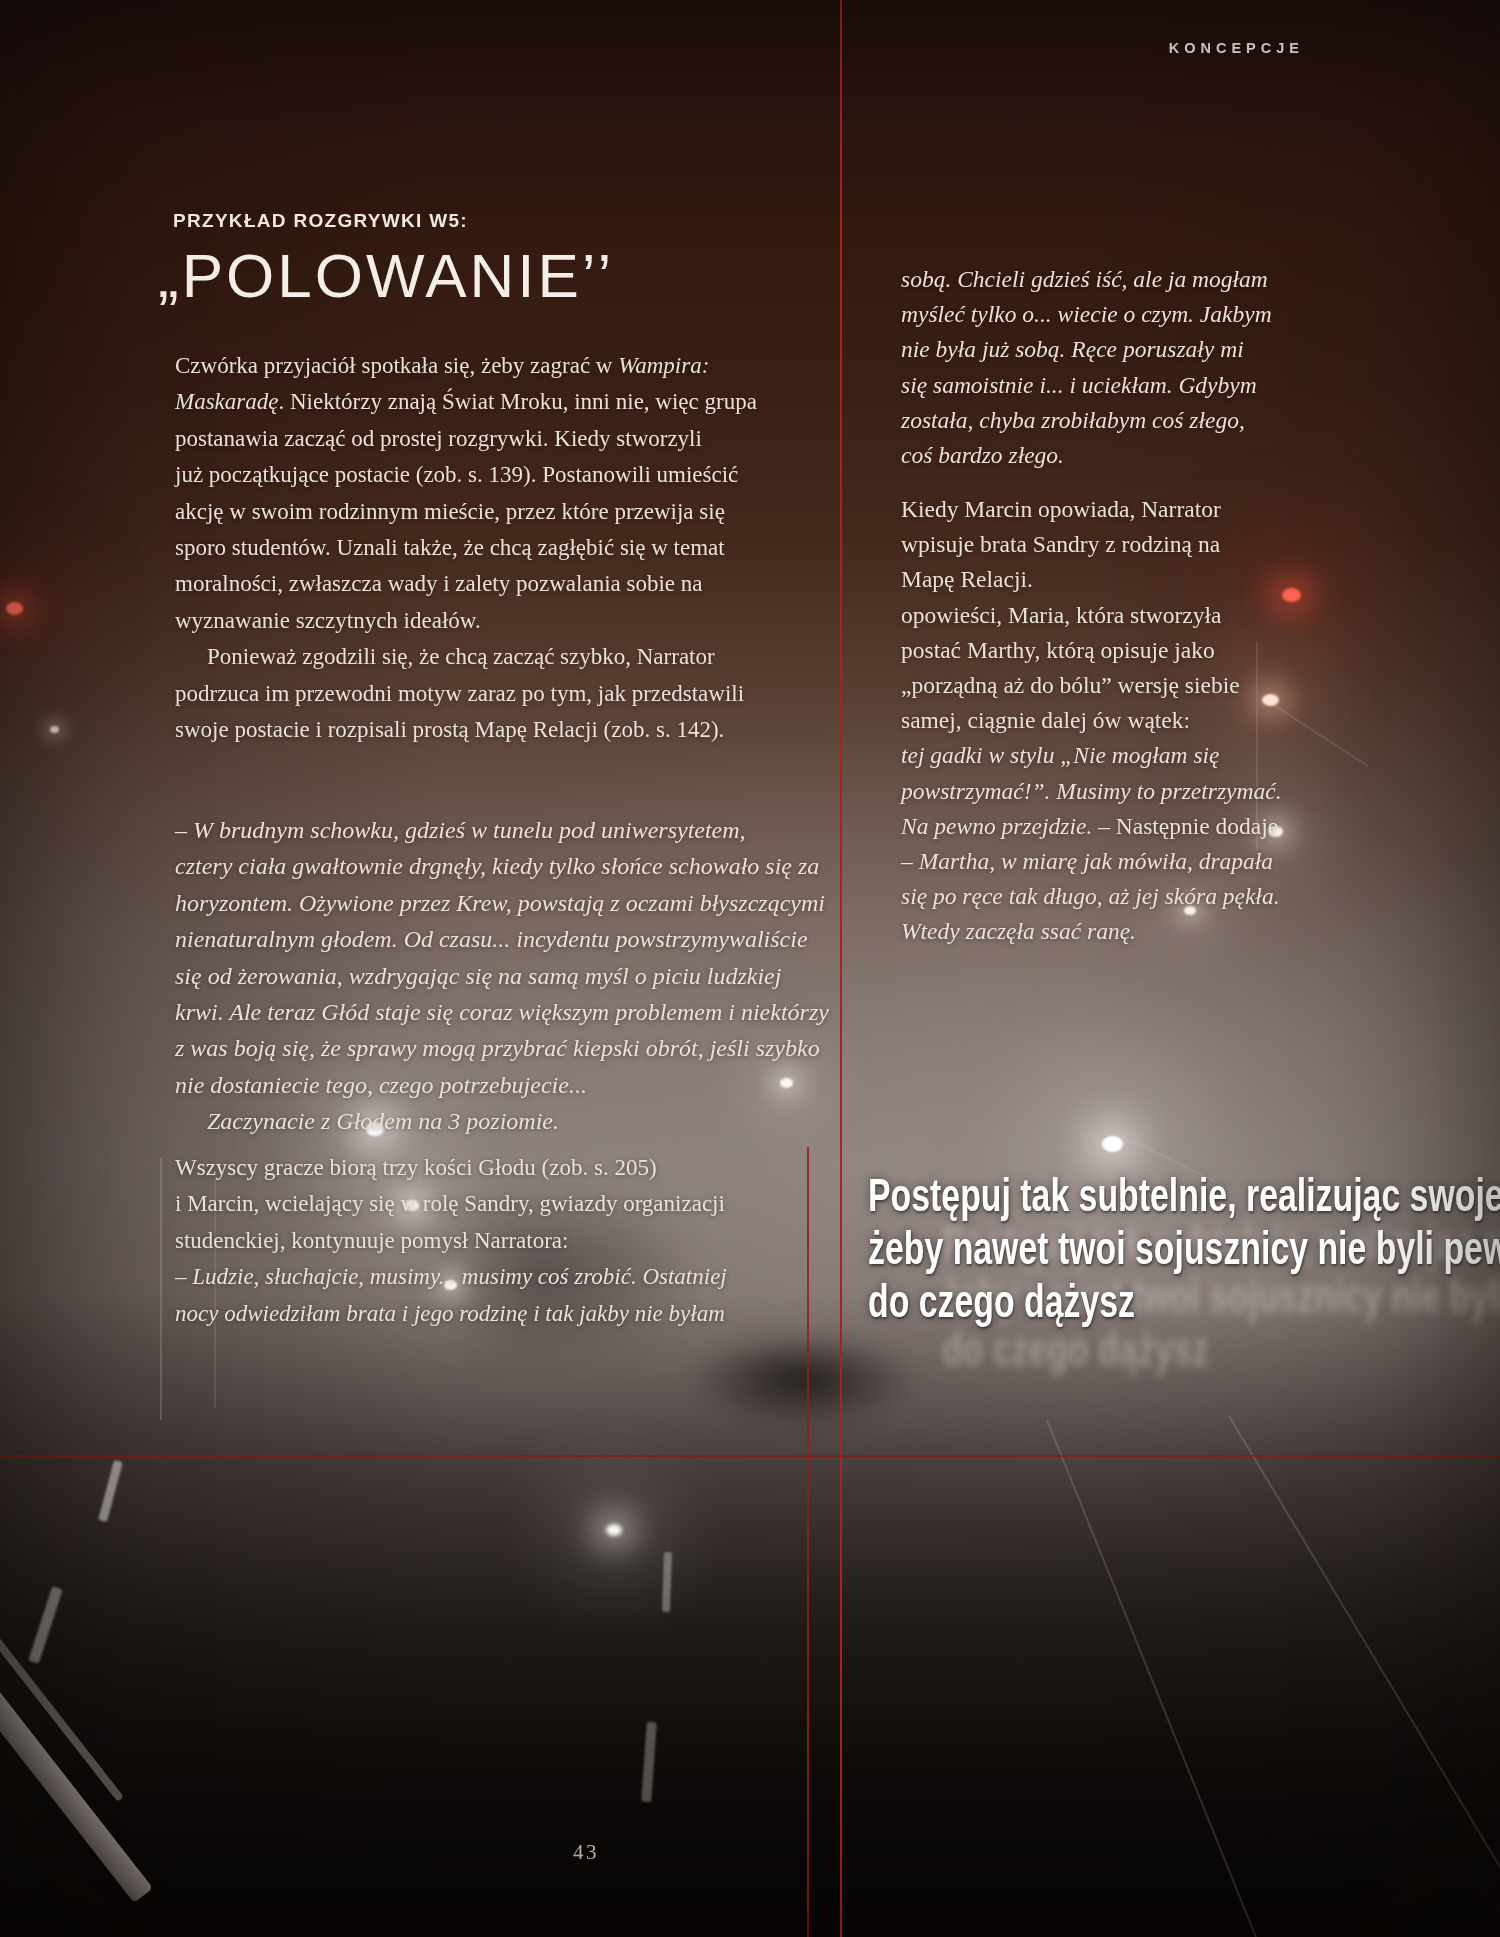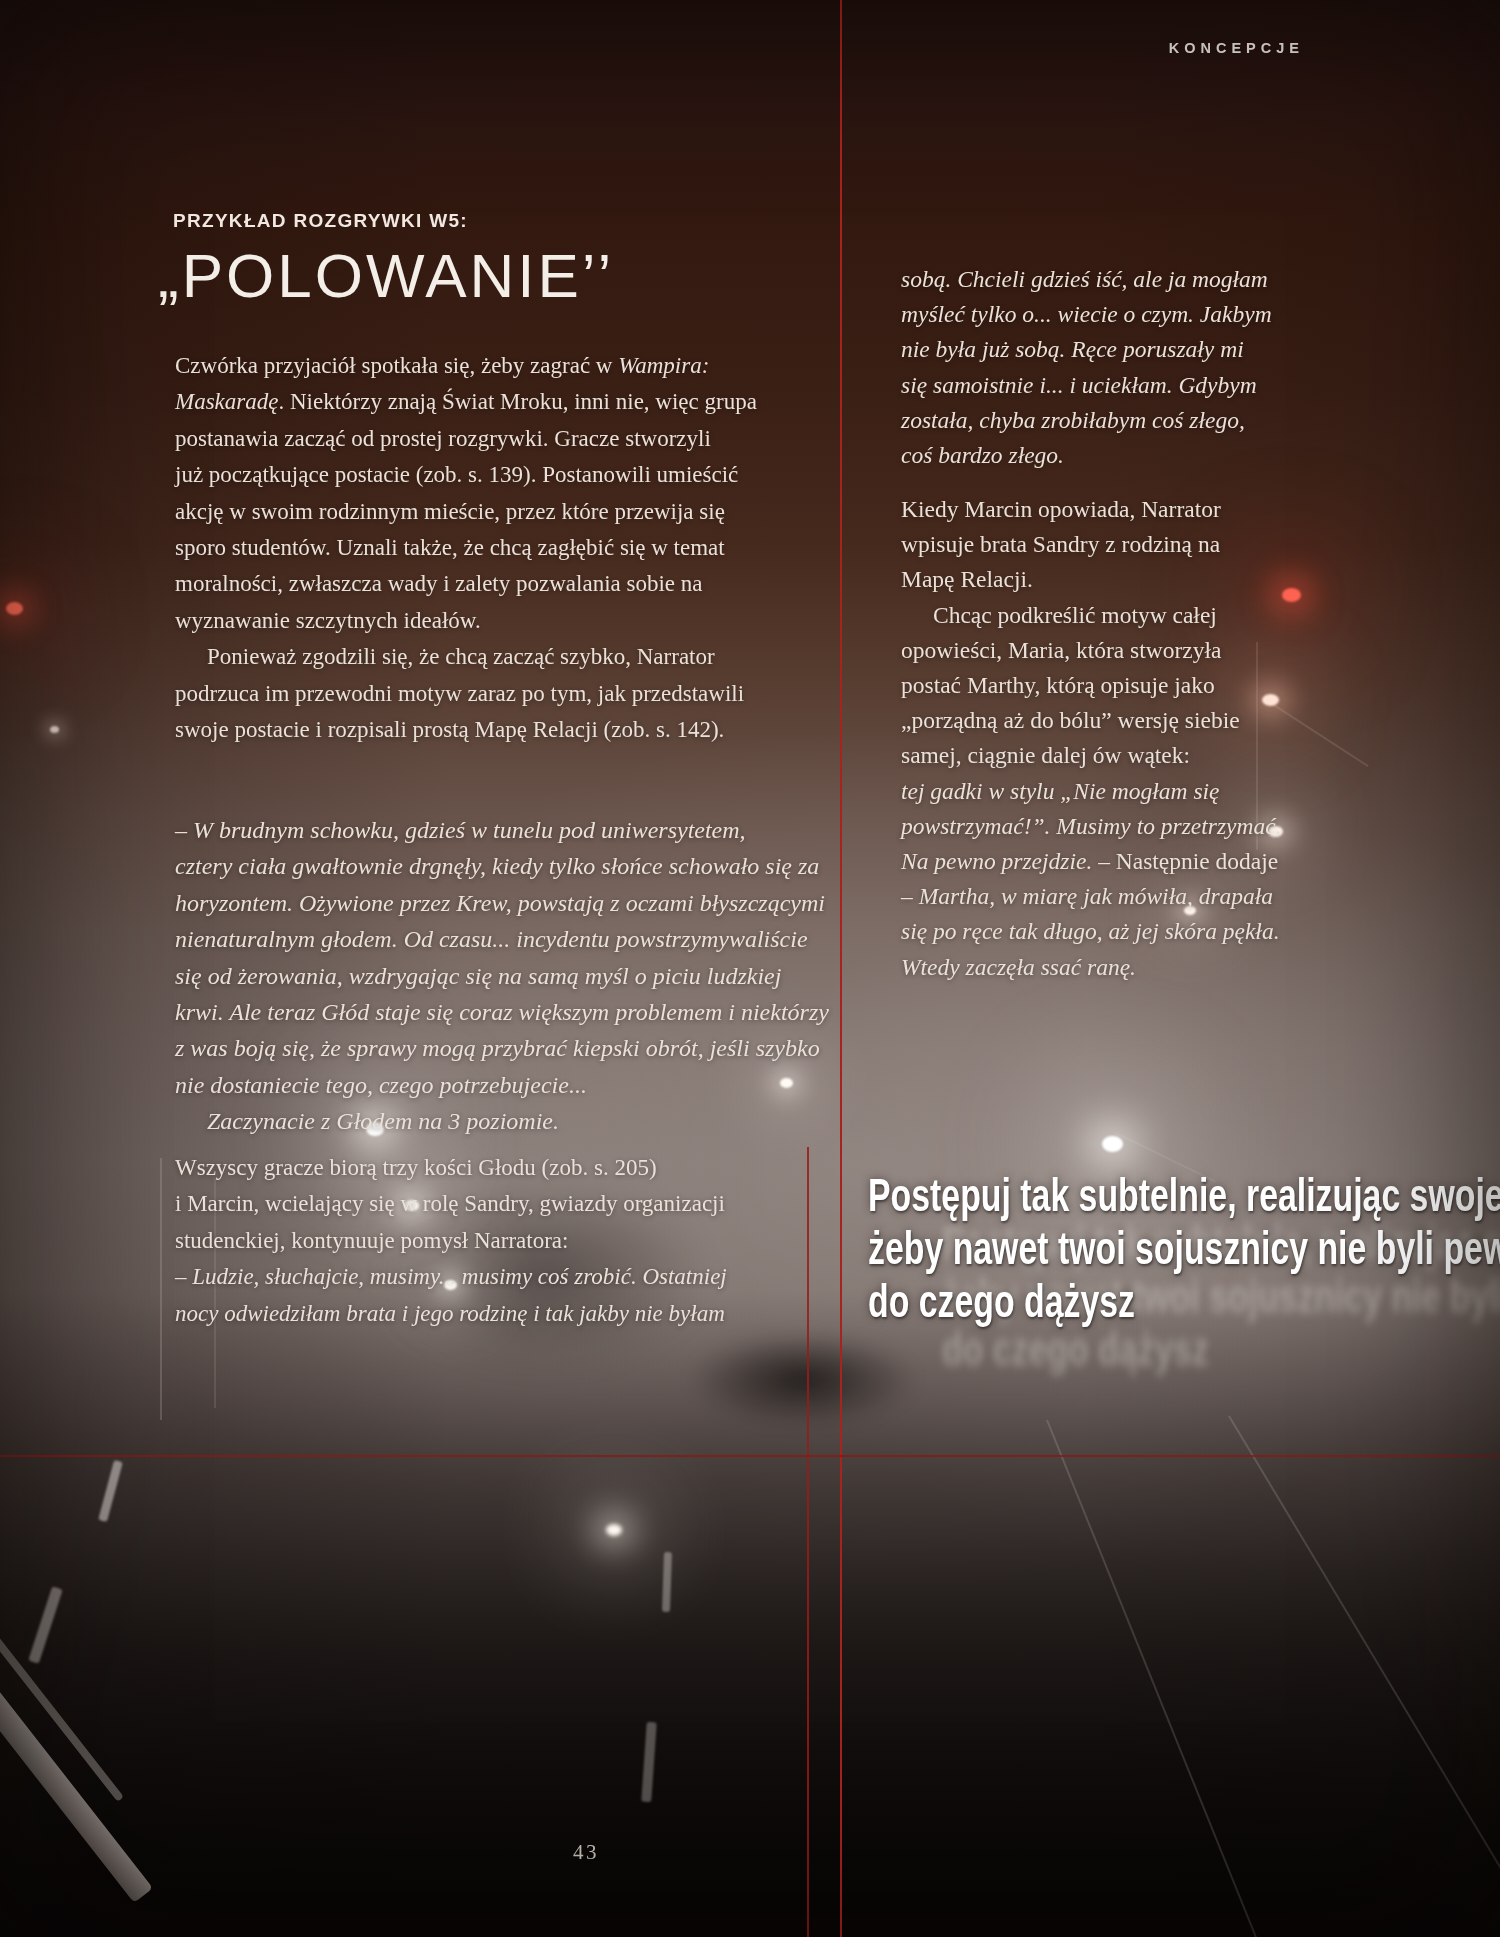--- a/index.html
+++ b/index.html
@@ -162,21 +162,21 @@
   <div class="red-h"></div>
 
   <div class="kicker">KONCEPCJE</div>
 
   <div class="eyebrow">PRZYKŁAD ROZGRYWKI W5:</div>
   <div class="title">„POLOWANIE’’</div>
 
   <div class="col lcol" style="left:175px;top:348px;">
       <div class="line"><span class="ro">Czwórka przyjaciół spotkała się, żeby zagrać w </span><span class="it">Wampira:</span></div>
       <div class="line"><span class="it">Maskaradę</span><span class="ro">. Niektórzy znają Świat Mroku, inni nie, więc grupa</span></div>
-      <div class="line"><span class="ro">postanawia zacząć od prostej rozgrywki. Gracze stworzyli</span></div>
+      <div class="line"><span class="ro">postanawia zacząć od prostej rozgrywki. Kiedy stworzyli</span></div>
       <div class="line"><span class="ro">już początkujące postacie (zob. s. 139). Postanowili umieścić</span></div>
       <div class="line"><span class="ro">akcję w swoim rodzinnym mieście, przez które przewija się</span></div>
       <div class="line"><span class="ro">sporo studentów. Uznali także, że chcą zagłębić się w temat</span></div>
       <div class="line"><span class="ro">moralności, zwłaszcza wady i zalety pozwalania sobie na</span></div>
       <div class="line"><span class="ro">wyznawanie szczytnych ideałów.</span></div>
       <div class="line ind"><span class="ro">Ponieważ zgodzili się, że chcą zacząć szybko, Narrator</span></div>
       <div class="line"><span class="ro">podrzuca im przewodni motyw zaraz po tym, jak przedstawili</span></div>
       <div class="line"><span class="ro">swoje postacie i rozpisali prostą Mapę Relacji (zob. s. 142).</span></div>
     </div>
   <div class="col lcol narr" style="left:175px;top:812px;font-family:Liberation Serif, serif;">
@@ -203,21 +203,20 @@
       <div class="line"><span class="it">myśleć tylko o... wiecie o czym. Jakbym</span></div>
       <div class="line"><span class="it">nie była już sobą. Ręce poruszały mi</span></div>
       <div class="line"><span class="it">się samoistnie i... i uciekłam. Gdybym</span></div>
       <div class="line"><span class="it">została, chyba zrobiłabym coś złego,</span></div>
       <div class="line"><span class="it">coś bardzo złego.</span></div>
     </div>
   <div class="col rcol" style="left:901px;top:492px;">
       <div class="line"><span class="ro">Kiedy Marcin opowiada, Narrator</span></div>
       <div class="line"><span class="ro">wpisuje brata Sandry z rodziną na</span></div>
       <div class="line"><span class="ro">Mapę Relacji.</span></div>
-      <div class="line ind"><span class="ro">Chcąc podkreślić motyw całej</span></div>
       <div class="line"><span class="ro">opowieści, Maria, która stworzyła</span></div>
       <div class="line"><span class="ro">postać Marthy, którą opisuje jako</span></div>
       <div class="line"><span class="ro">„porządną aż do bólu” wersję siebie</span></div>
       <div class="line"><span class="ro">samej, ciągnie dalej ów wątek:</span></div>
       <div class="line"><span class="it">tej gadki w stylu „Nie mogłam się</span></div>
       <div class="line"><span class="it">powstrzymać!”. Musimy to przetrzymać.</span></div>
       <div class="line"><span class="it">Na pewno przejdzie.</span><span class="ro"> – Następnie dodaje</span></div>
       <div class="line"><span class="it">– Martha, w miarę jak mówiła, drapała</span></div>
       <div class="line"><span class="it">się po ręce tak długo, aż jej skóra pękła.</span></div>
       <div class="line"><span class="it">Wtedy zaczęła ssać ranę.</span></div>

